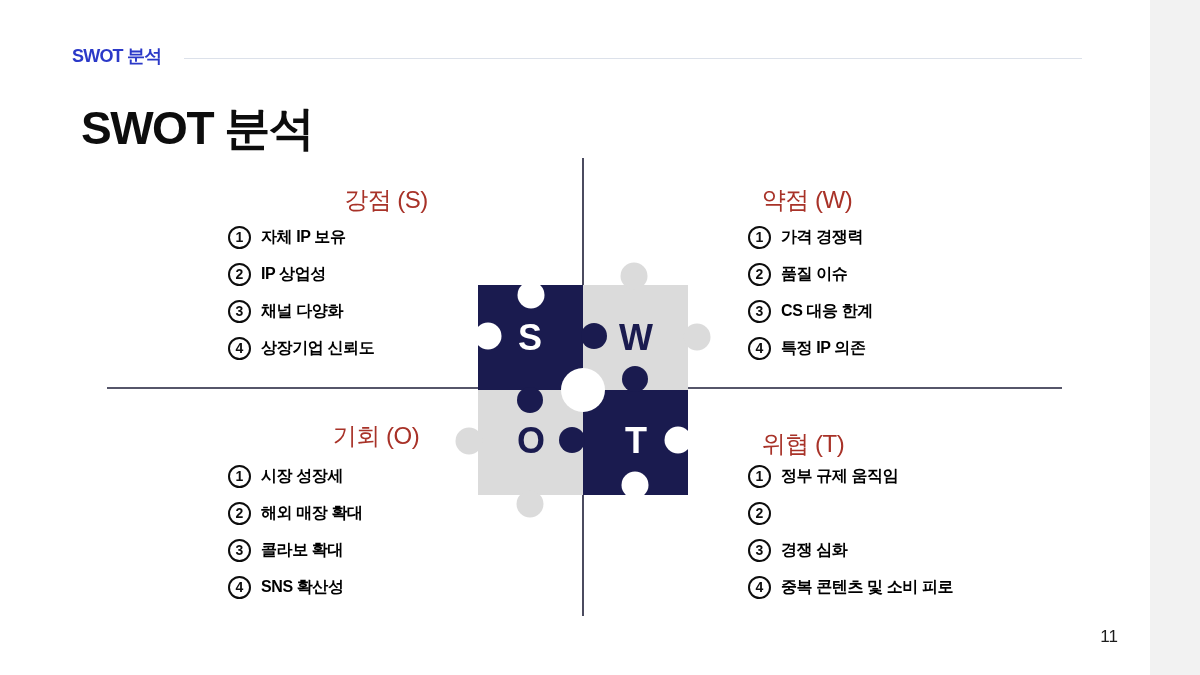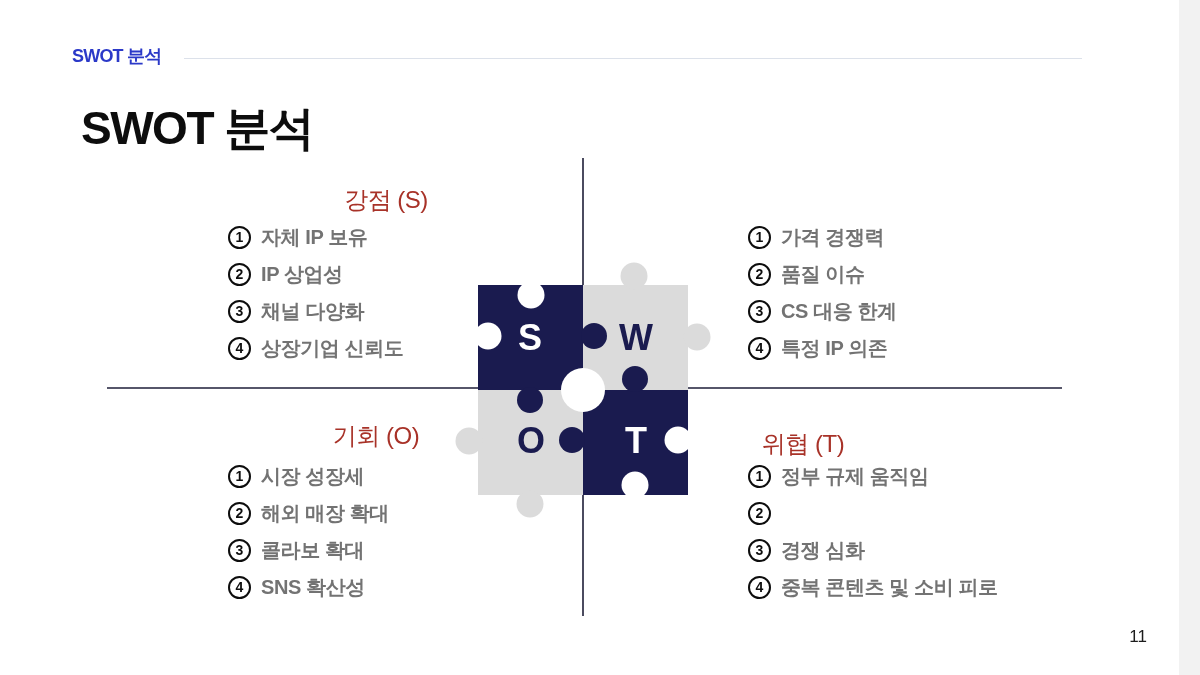--- a/index.html
+++ b/index.html
@@ -2,21 +2,20 @@
 <html><head>
 <meta charset="utf-8">
 <style>
   html,body { margin:0; padding:0; background:#f2f2f2; }
   .slide {
     position:relative;
     width:1150px; height:675px;
     background:#ffffff;
     overflow:hidden;
     font-family:"Liberation Sans","DejaVu Sans",sans-serif;
-    padding-left:29px;
   }
   
   .kicker {
     position:absolute; left:72px; top:44px;
     font-size:18px; font-weight:bold; color:#2B39C8;
     letter-spacing:-0.8px; white-space:nowrap;
   }
   .kicker-rule {
     position:absolute; left:184px; top:58px;
     width:898px; height:1px; background:#DCE1EA;
@@ -49,21 +48,21 @@
   .item { display:flex; align-items:center; height:24px; }
   .num {
     box-sizing:border-box;
     width:23px; height:23px;
     border:2.5px solid #0d0d0d; border-radius:50%;
     display:flex; align-items:center; justify-content:center;
     font-size:14px; font-weight:bold; color:#0d0d0d;
     margin-right:10px; flex:0 0 auto; line-height:1;
   }
   .item-text {
-    font-size:20px; font-weight:bold; color:#737373;
+    font-size:16px; font-weight:bold; color:#000000;
     letter-spacing:-0.4px; white-space:nowrap;
   }
   
   .page-num {
     position:absolute; right:32px; bottom:28px;
     font-size:17px; color:#1c1c1c;margin-left:26px;
   }
   
   .puzzle-svg { position:absolute; left:0; top:0; }
   .axis { stroke:#1E1E38; stroke-width:1.6; }
@@ -142,20 +141,21 @@
     <div class="item">
       <span class="num">3</span>
       <span class="item-text">채널 다양화</span>
     </div>
     <div class="item">
       <span class="num">4</span>
       <span class="item-text">상장기업 신뢰도</span>
     </div>
   </div>
 
+  <div class="quad-title qt-w">약점 (W)</div>
   <div class="q-items qi-w">
     <div class="item">
       <span class="num">1</span>
       <span class="item-text">가격 경쟁력</span>
     </div>
     <div class="item">
       <span class="num">2</span>
       <span class="item-text">품질 이슈</span>
     </div>
     <div class="item">

